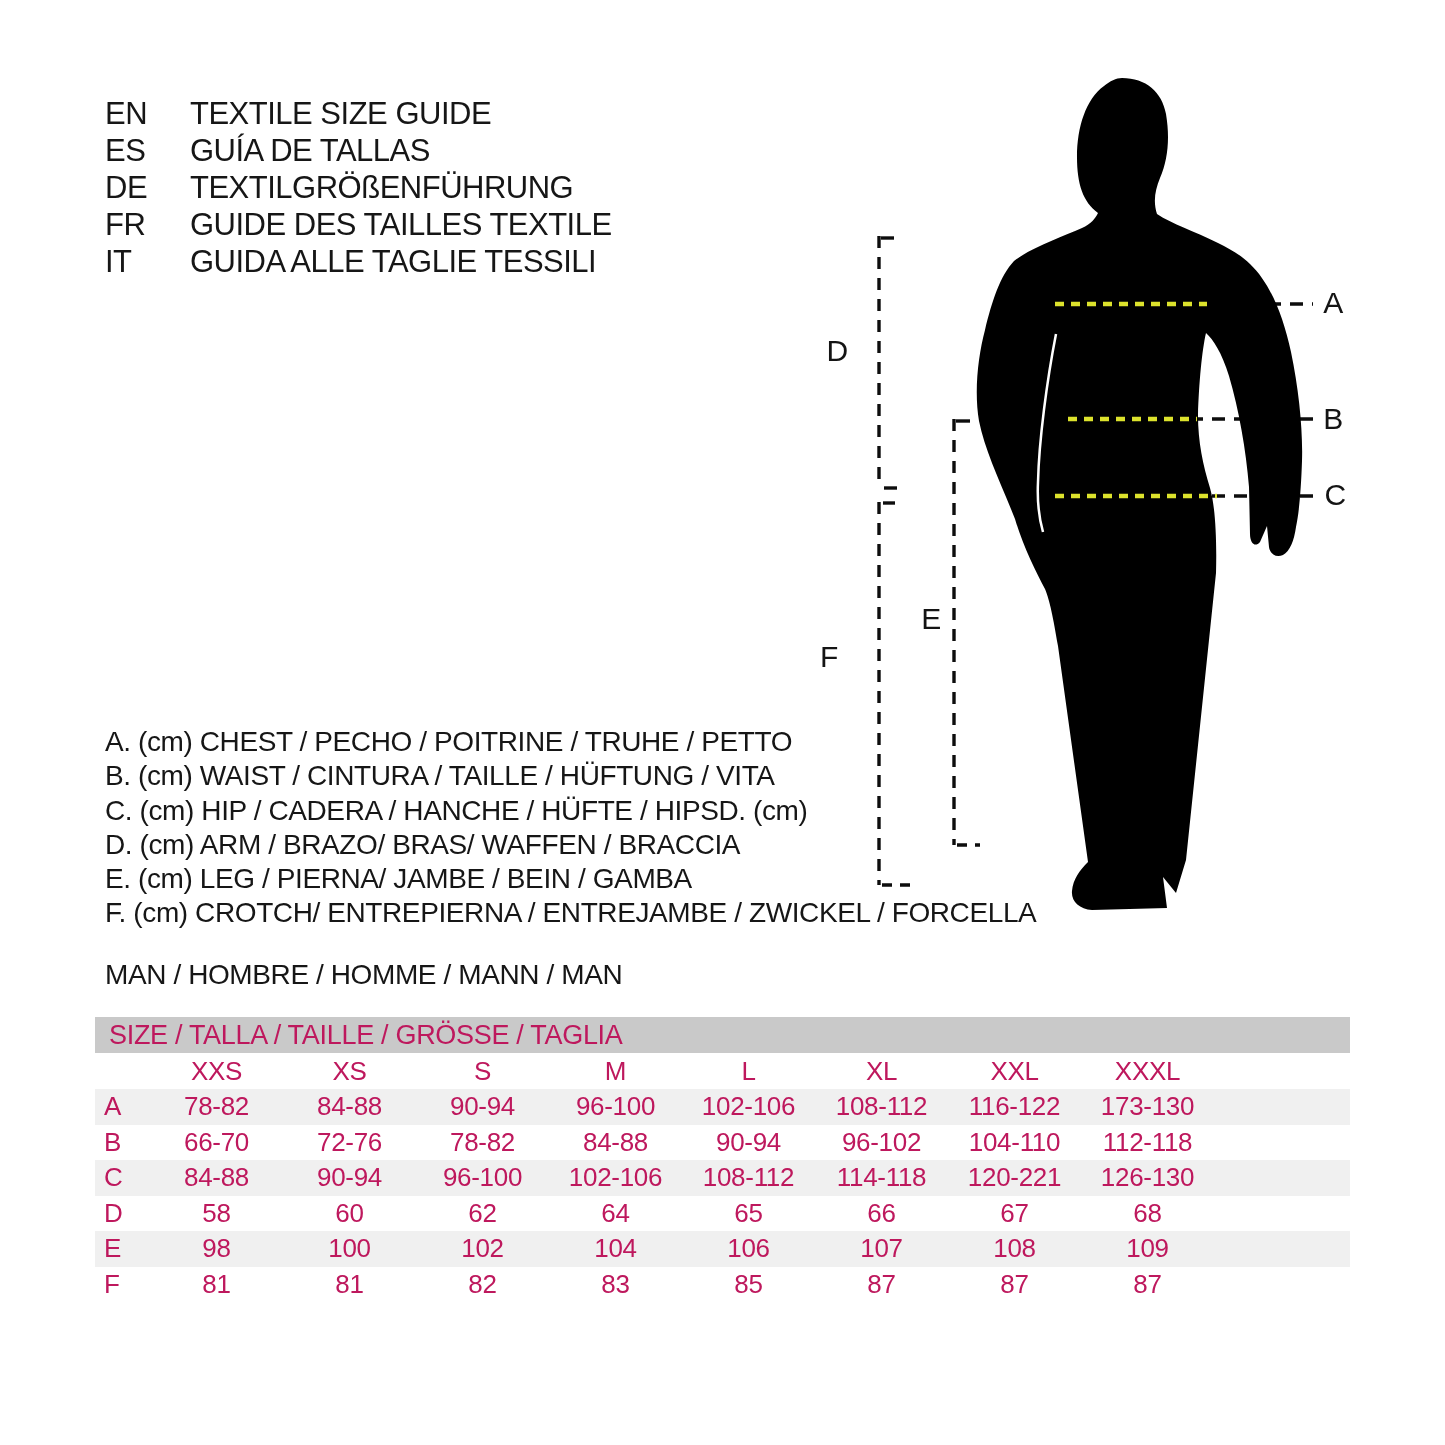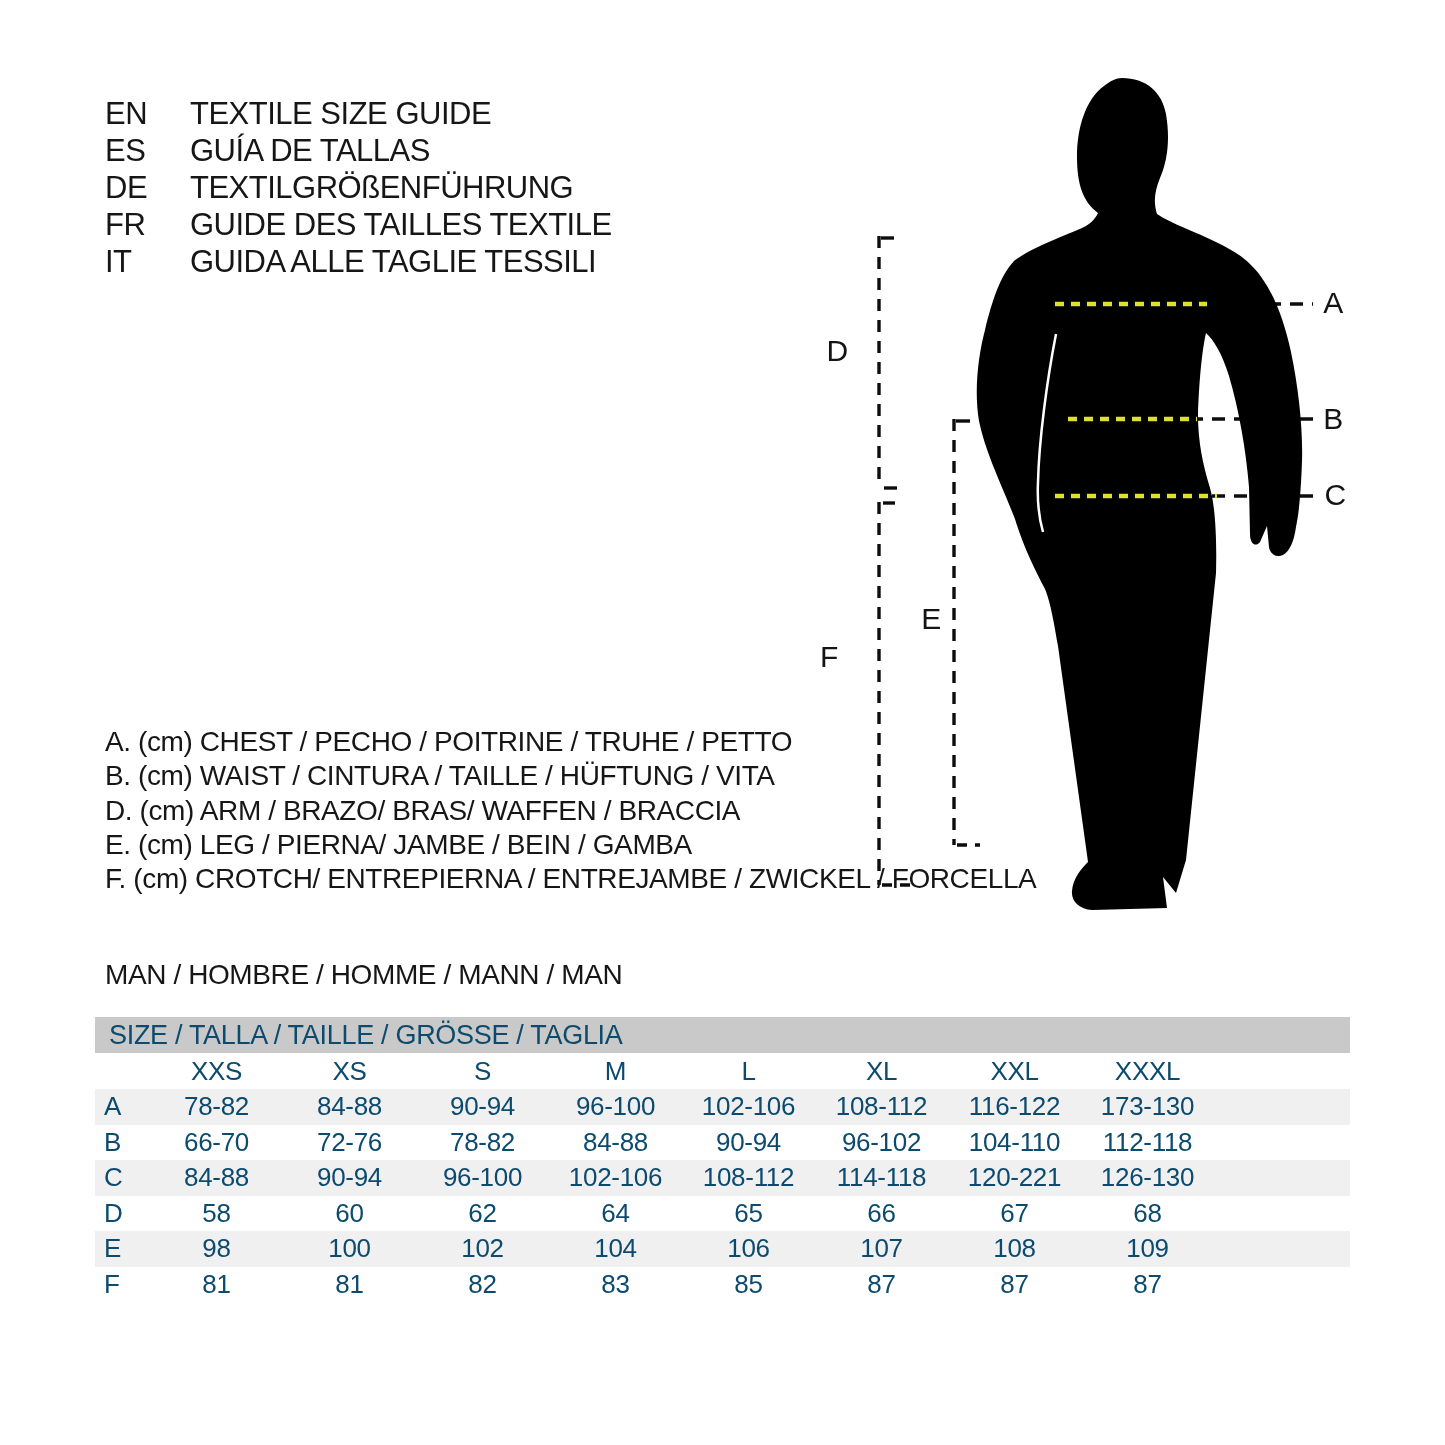--- a/index.html
+++ b/index.html
@@ -15,21 +15,21 @@
   
   .figure-svg{position:absolute;left:0;top:0;width:1445px;height:1445px;}
   
   .marker{position:absolute;transform:translate(-50%,-50%);font-size:30px;letter-spacing:-0.5px;color:#141414;}
   
   .legend{position:absolute;left:105px;top:726px;}
   .legend-item{height:34.3px;font-size:28px;letter-spacing:-0.4px;white-space:nowrap;}
   .subject-line{position:absolute;left:105px;top:959px;font-size:28px;letter-spacing:-0.4px;white-space:nowrap;}
   
   .size-table-wrap{position:absolute;left:95px;top:1017px;width:1255px;}
-  table.size-table{border-collapse:collapse;table-layout:fixed;width:1255px;color:#0c4a6e;}
+  table.size-table{border-collapse:collapse;table-layout:fixed;width:1255px;color:#be185d;}
   table.size-table td{padding:0;font-size:26px;letter-spacing:-0.3px;text-align:center;vertical-align:middle;overflow:hidden;white-space:nowrap;}
   tr.band-row{height:36px;}
   tr.band-row td{background:#c9c9c9;text-align:left;padding-left:14px;font-size:27px;}
   tr.size-head-row{height:36px;}
   tr.data-row{height:35.5px;}
   tr.striped td{background:#f0f0f0;}
   td.row-label{text-align:left !important;padding-left:9px !important;}
 </style>
 </head>
 <body>
@@ -127,20 +127,21 @@
   <div class="marker" style="left:1333px;top:303px;">A</div>
   <div class="marker" style="left:1333px;top:419px;">B</div>
   <div class="marker" style="left:1335px;top:495px;">C</div>
   <div class="marker" style="left:837px;top:351px;">D</div>
   <div class="marker" style="left:931px;top:619px;">E</div>
   <div class="marker" style="left:829px;top:657px;">F</div>
 
   <div class="legend">
     <div class="legend-item">A. (cm) CHEST / PECHO / POITRINE / TRUHE / PETTO</div>
     <div class="legend-item">B. (cm) WAIST / CINTURA / TAILLE / HÜFTUNG / VITA</div>
+    <div class="legend-item">C. (cm) HIP / CADERA / HANCHE / HÜFTE / HIPSD. (cm)</div>
     <div class="legend-item">D. (cm) ARM / BRAZO/ BRAS/ WAFFEN / BRACCIA</div>
     <div class="legend-item">E. (cm) LEG / PIERNA/ JAMBE / BEIN / GAMBA</div>
     <div class="legend-item">F. (cm) CROTCH/ ENTREPIERNA / ENTREJAMBE / ZWICKEL / FORCELLA</div>
   </div>
   <div class="subject-line">MAN / HOMBRE / HOMME / MANN / MAN</div>
 
   <div class="size-table-wrap">
     <table class="size-table">
       <colgroup>
         <col style="width:55px">

